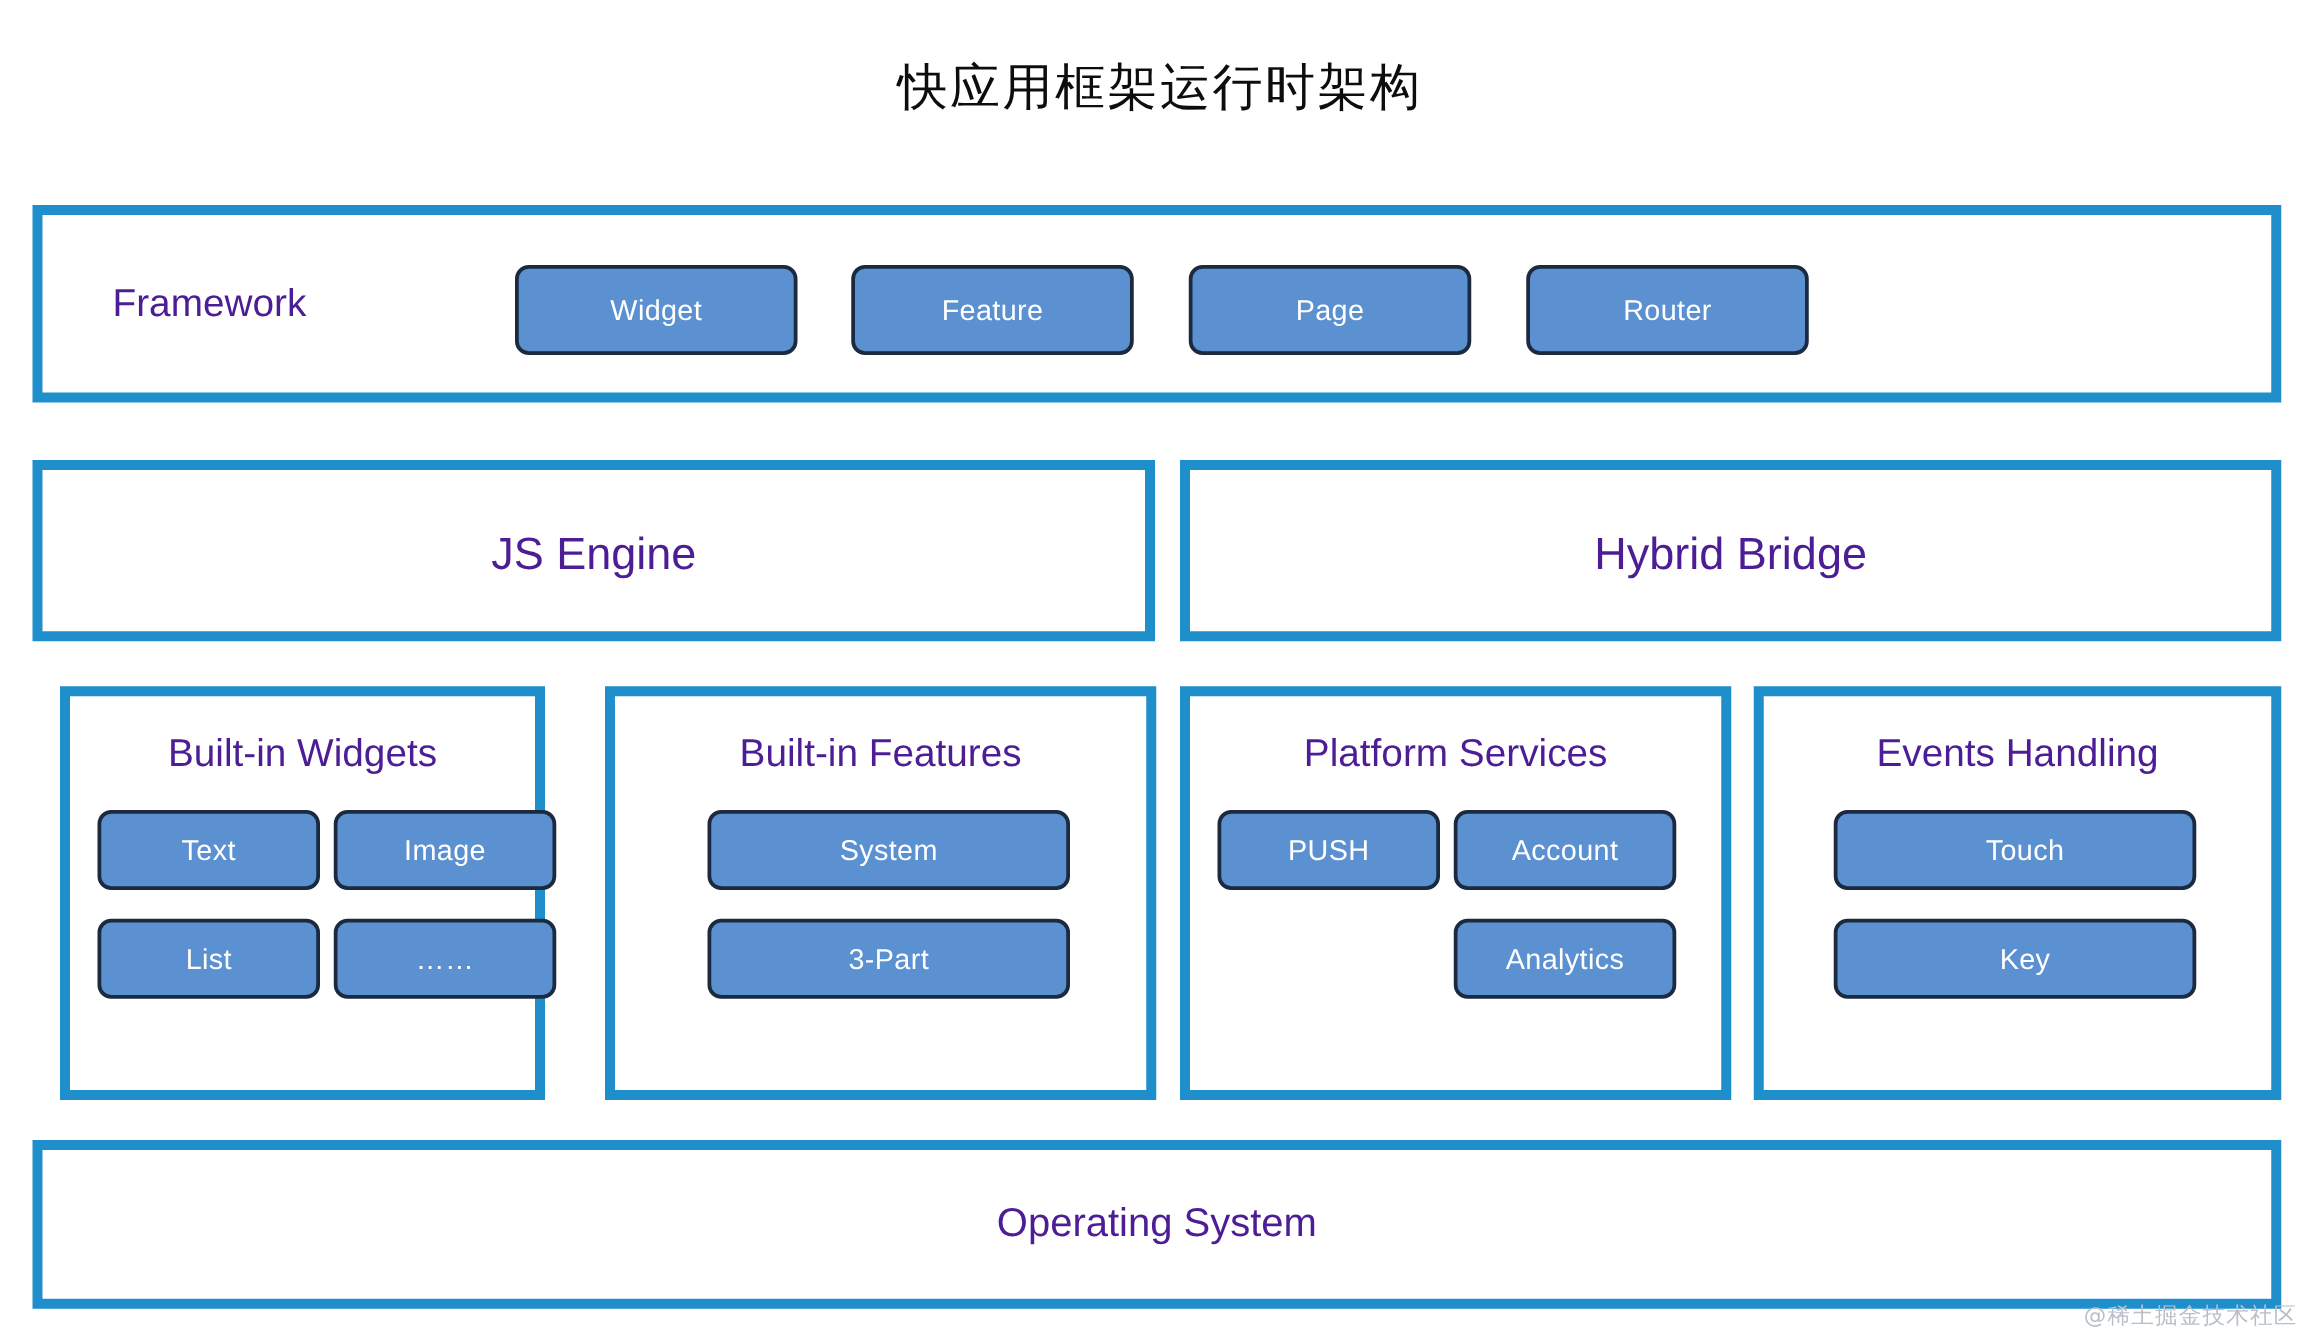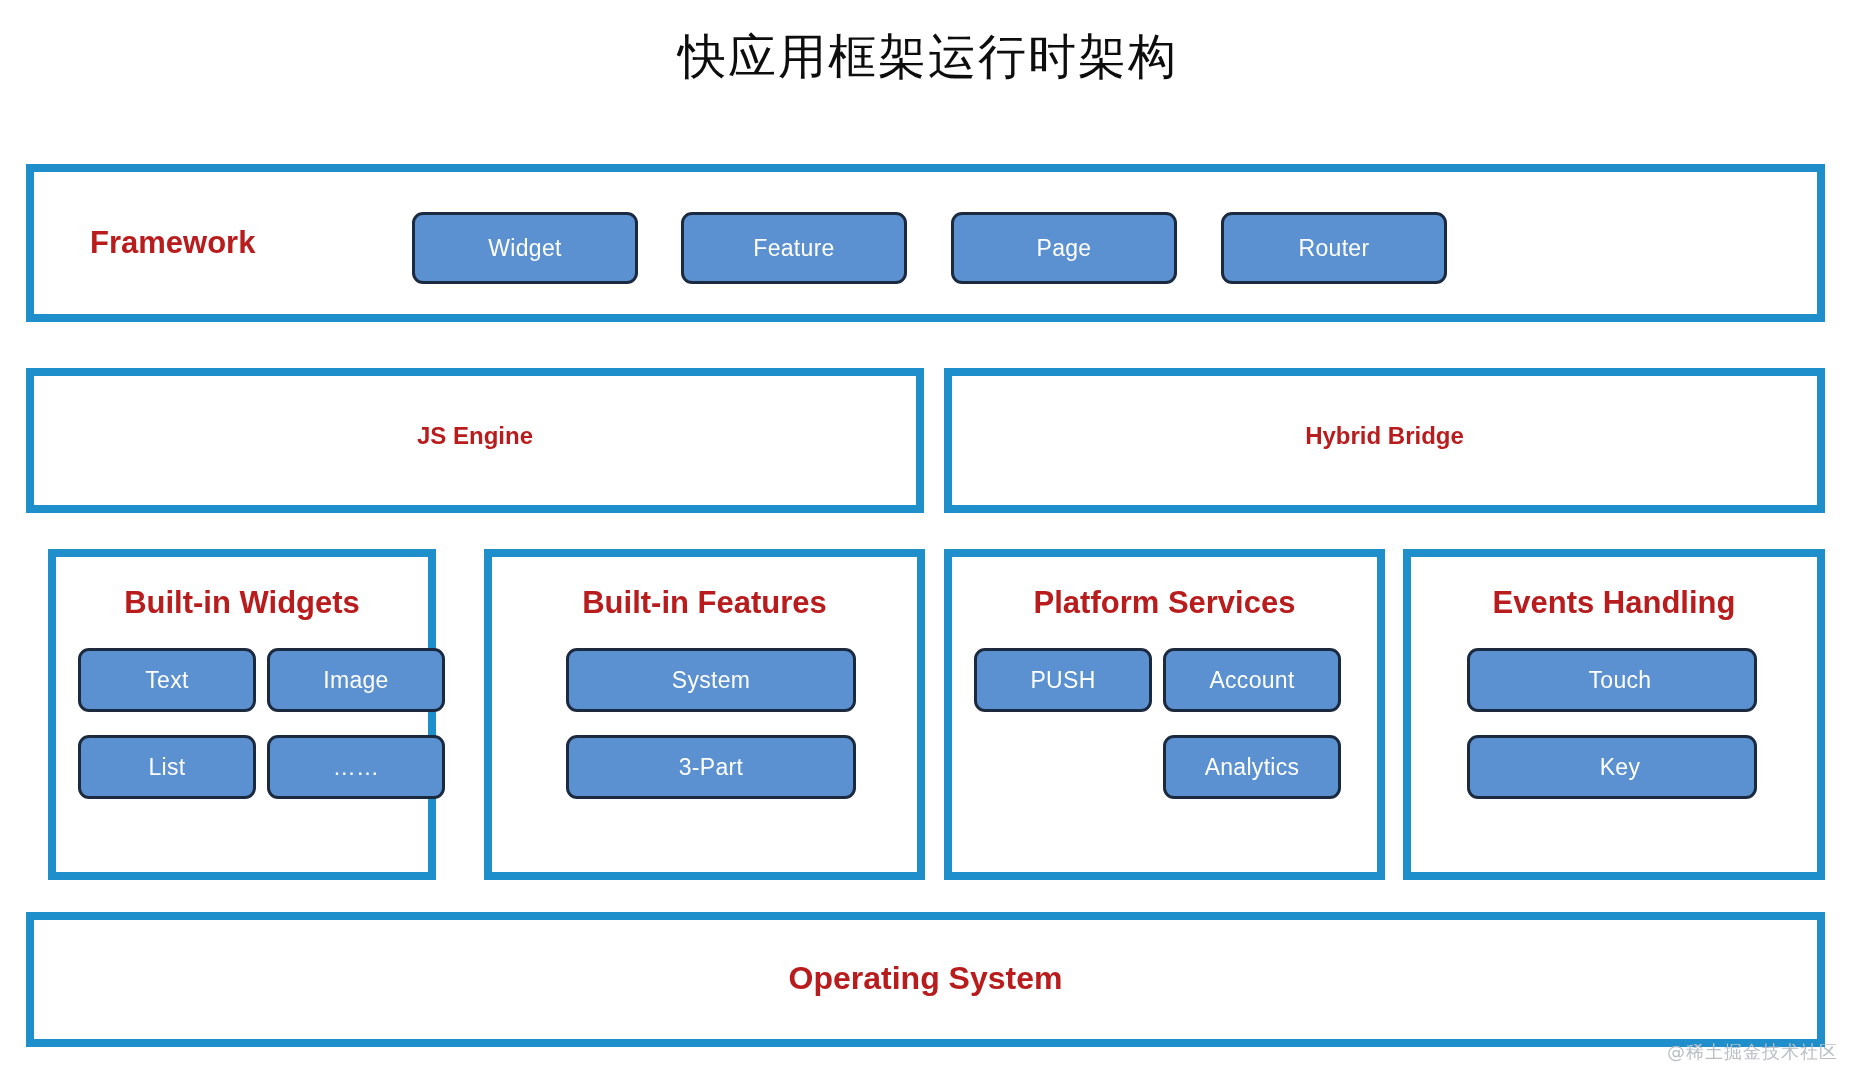--- a/index.html
+++ b/index.html
@@ -13,40 +13,40 @@
     font-family: "Liberation Sans", sans-serif;
     position: relative;
     overflow: hidden;
   }
 
   
   .title {
     text-align: center;
     color: #0d0d0d;
     font-family: "DejaVu Sans", "Liberation Sans", sans-serif;
-    font-size: 48px;
+    font-size: 40px;
     font-weight: 400;
     letter-spacing: 2px;
-    padding-top: 24px;
+    padding-top: 38px;
     height: 64px;
     line-height: 64px;
   }
 
   
   .panel {
     border: 8px solid #1F8FCC;
     background: #ffffff;
     box-sizing: border-box;
     position: absolute;
   }
 
   .panel-label {
-    color: #b91c1c;
+    color: #4c1d95;
     font-size: 31px;
-    font-weight: 700;
+    font-weight: 400;
     white-space: nowrap;
   }
 
   
   .node {
     background: #5B90D1;
     border: 3px solid #1B2A3F;
     border-radius: 11px;
     color: #ffffff;
     font-size: 23px;
@@ -89,21 +89,21 @@
     top: 368px;
     width: 881px;
     height: 145px;
   }
   .mid-label {
     position: absolute;
     left: 0;
     right: 0;
     top: 46px;
     text-align: center;
-    font-size: 24px;
+    font-size: 36px;
   }
 
   
   .cap-panel { top: 549px; height: 331px; }
   #widgets-panel  { left: 26px;   width: 388px; margin-left: 22px; }
   #features-panel { left: 484px;  width: 441px; }
   #services-panel { left: 944px;  width: 441px; }
   #events-panel   { left: 1403px; width: 422px; }
 
   .cap-label {

